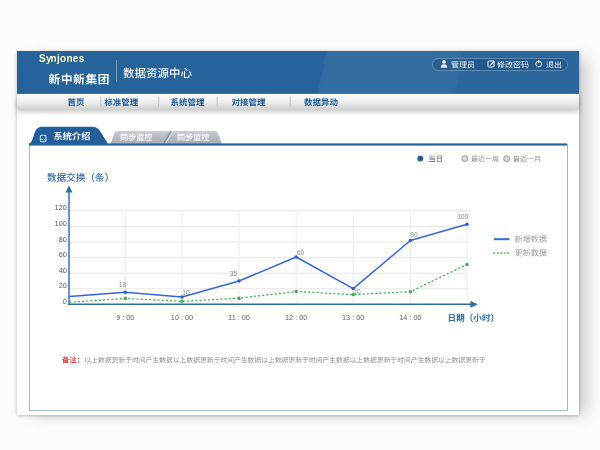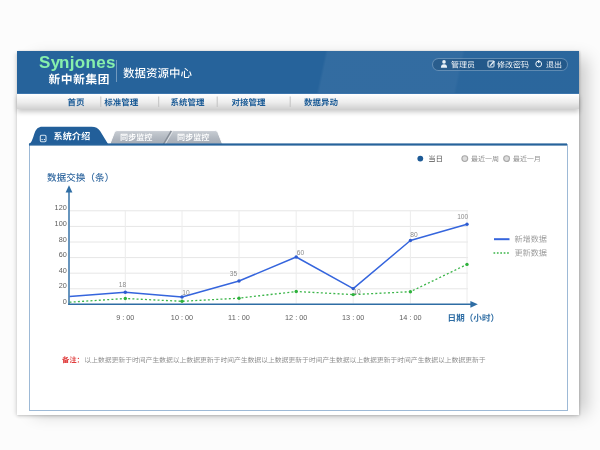--- a/index.html
+++ b/index.html
@@ -1,20 +1,20 @@
 <!DOCTYPE html>
 <html><head><meta charset="utf-8">
 <style>
 *{margin:0;padding:0;box-sizing:border-box}
 html,body{width:600px;height:450px;overflow:hidden}
 body{font-family:"Liberation Sans",sans-serif;background:#fcfcfc;position:relative}
 .page{position:absolute;left:17px;top:51px;width:562px;height:364px;background:#fff;box-shadow:1px 0 2px rgba(0,0,0,.14),12px 3px 16px -4px rgba(0,0,0,.20),-3px 1px 4px -1px rgba(0,0,0,.09),0 2px 3px rgba(0,0,0,.10)}
 .header{position:absolute;left:0;top:0;width:100%;height:43px;background:#26639b;overflow:hidden;border-bottom:1.5px solid #3d77b0}
 .header:before{content:"";position:absolute;left:0;top:0;width:100%;height:100%;background:linear-gradient(102deg,rgba(255,255,255,0) 54%,rgba(255,255,255,.06) 54.5%,rgba(255,255,255,.06) 78%,rgba(255,255,255,.025) 78.5%)}
-.logo{position:absolute;left:22px;top:2px;color:#86efac;font-weight:bold;font-size:17px;letter-spacing:.3px}
+.logo{position:absolute;left:22px;top:2px;color:#fef9c3;font-weight:bold;font-size:10px;letter-spacing:.3px}
 .hsep{position:absolute;left:99px;top:9px;width:1px;height:22px;background:rgba(255,255,255,.35)}
 .pill{position:absolute;left:415px;top:7px;width:136px;height:13px;background:rgba(8,40,72,.22);border:1px solid rgba(178,208,234,.42);border-radius:7px}
 .nav{position:absolute;left:0;top:43px;width:100%;height:15px;background:linear-gradient(#ffffff,#ededed 55%,#d2d2d2);box-shadow:0 3px 5px rgba(0,0,0,.22)}
 .panel{position:absolute;left:12px;top:93px;width:539px;height:267px;background:#fff;border:1px solid #9db9d6;border-top:none}
 svg.ov{position:absolute;left:0;top:0;width:600px;height:450px}
 </style></head>
 <body>
 <div class="page">
   <div class="header">
     <div class="logo">S<span style="letter-spacing:-1px">y</span>njones</div>

